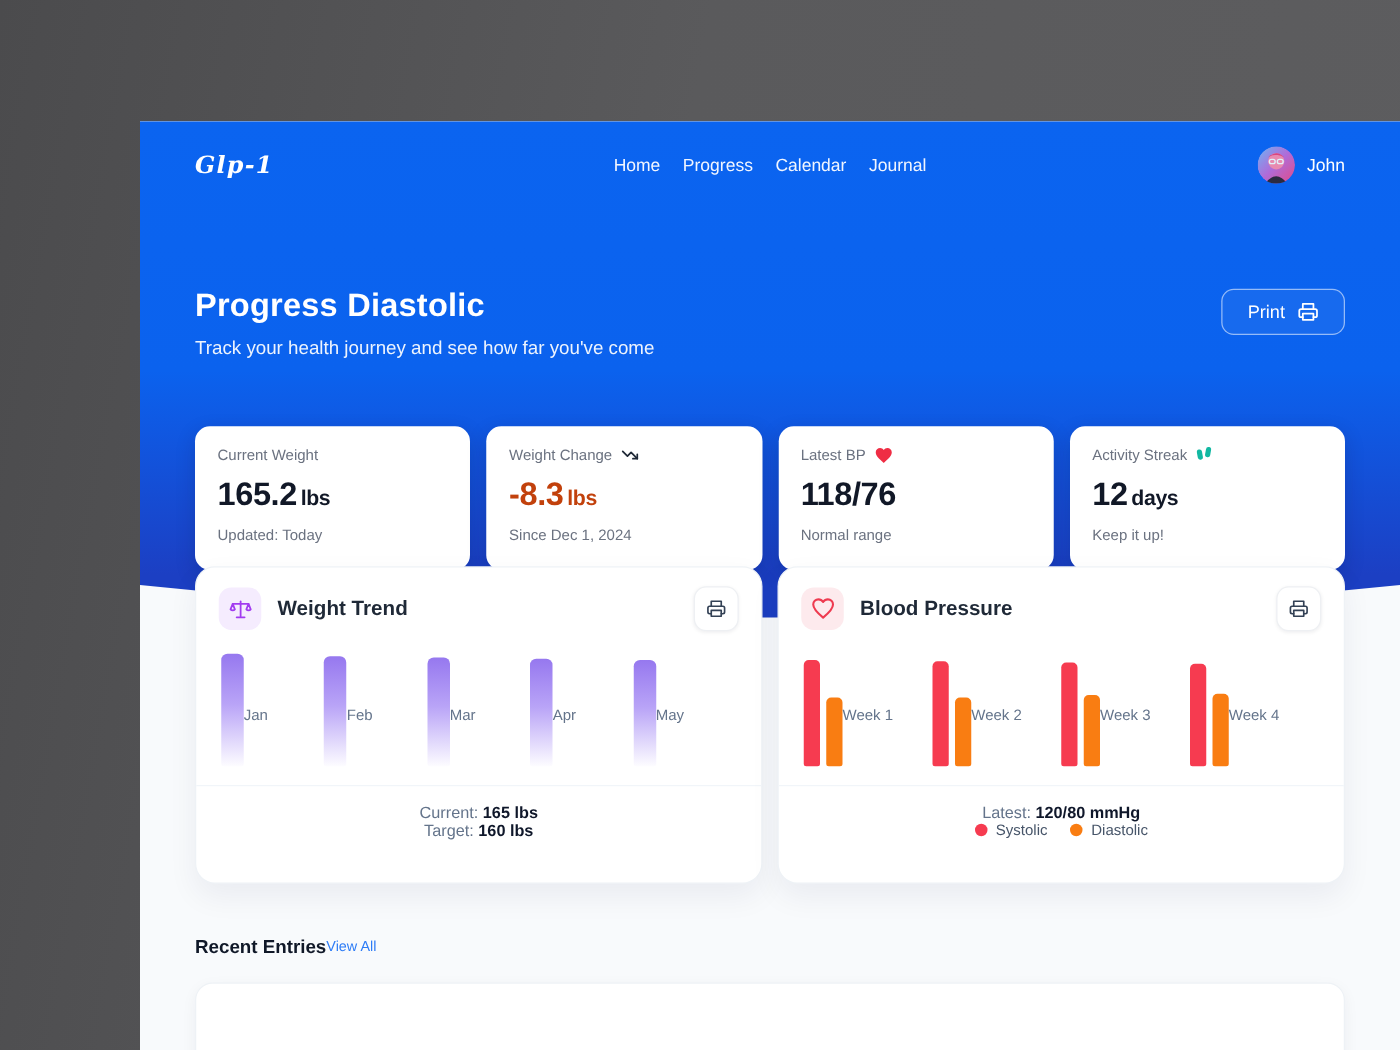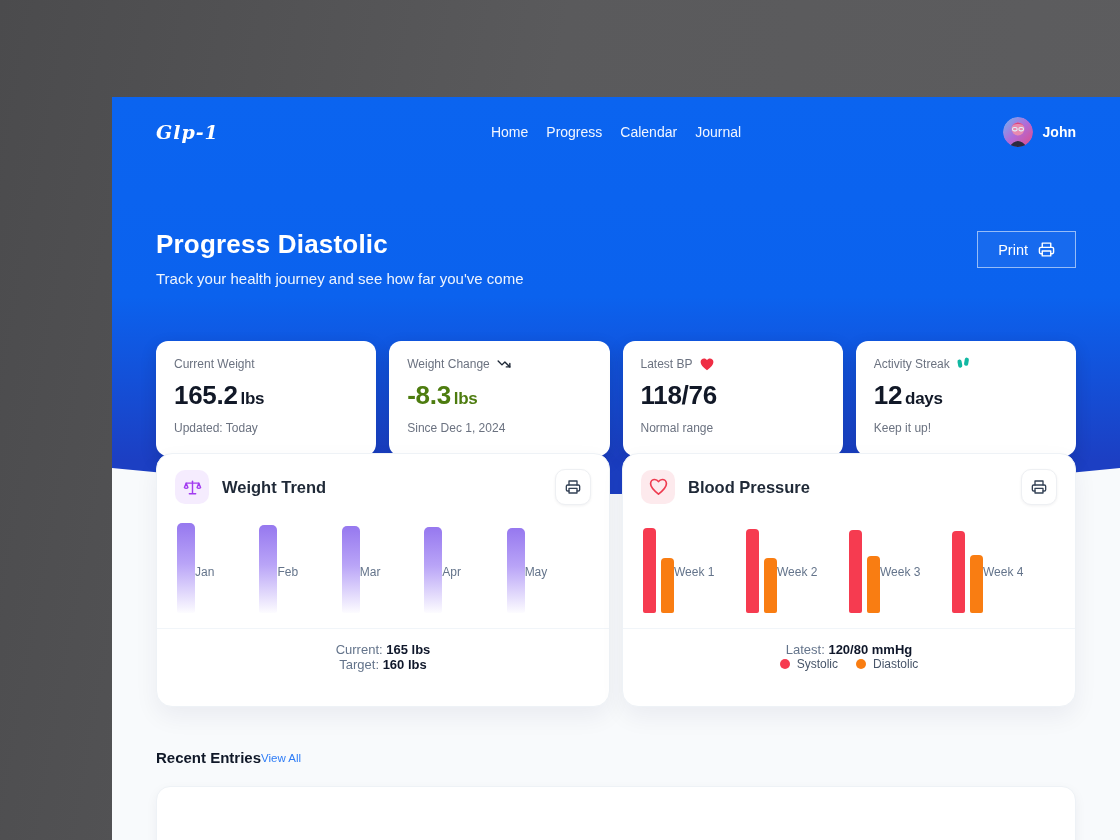--- a/index.html
+++ b/index.html
@@ -17,28 +17,28 @@
   .hero {
     height:363px; padding:0 44px; position:relative;
     background:linear-gradient(180deg,#0b64f0 0%,#0b62ee 55%,#1c3fc3 100%);
   }
   .topbar { display:flex; align-items:center; justify-content:space-between; padding-top:20px; height:50px; position:relative; }
   .logo { color:#fff; font-family:"DejaVu Serif",serif; font-style:italic; font-weight:700; font-size:19px; letter-spacing:1px; cursor:pointer; }
   .nav { position:absolute; left:50%; transform:translateX(-50%); display:flex; gap:18px; }
   .nav span { color:#f2f6ff; font-size:14px; font-weight:500; cursor:pointer; }
   .user { display:flex; align-items:center; gap:10px; cursor:pointer; }
   .avatar { width:30px; height:30px; border-radius:50%; overflow:hidden; display:block; }
-  .user span { color:#fff; font-size:14px; font-weight:700; }
+  .user span { color:#fff; font-size:14px; font-weight:400; }
 
   .hero-head { margin-top:82px; display:flex; justify-content:space-between; align-items:flex-start; }
   .hero-title { color:#fff; font-size:26px; font-weight:700; letter-spacing:.2px; }
   .hero-sub { color:rgba(255,255,255,.93); font-size:15px; margin-top:10px; font-weight:400; }
   .print-btn {
     display:inline-flex; align-items:center; gap:10px; margin-top:2px;
-    border:1.5px solid rgba(255,255,255,.55); border-radius:0;
+    border:1.5px solid rgba(255,255,255,.55); border-radius:10px;
     background:rgba(255,255,255,.05); color:#fff; font-size:14.5px; font-weight:500;
     padding:9px 20px; cursor:pointer; font-family:inherit;
   }
 
   .stats-row { display:flex; gap:13px; margin-top:54px; position:relative; z-index:2; }
   .stat-card {
     flex:1; background:#fff; border-radius:12px; padding:16px 18px; height:115px;
     box-shadow:0 6px 16px rgba(7,22,60,.18);
   }
   .stat-label { display:flex; align-items:center; gap:7px; font-size:12px; color:#6b7280; font-weight:400; }
@@ -160,21 +160,21 @@
       <div class="stat-card">
         <div class="stat-label">
           <span>Weight Change</span>
           <span>
             <svg width="14" height="14" viewBox="0 0 24 24" fill="none" stroke="#1f2937" stroke-width="2.4" stroke-linecap="round" stroke-linejoin="round">
               <polyline points="2 7 8.5 13.5 13.5 8.5 22 17"></polyline>
                 <polyline points="16 17 22 17 22 11"></polyline>
             </svg>
           </span>
         </div>
-        <div class="stat-value" style="color: #4d7c0f;"><span>-8.3</span><span class="unit">lbs</span></div>
+        <div class="stat-value" style="color: #c2410c;"><span>-8.3</span><span class="unit">lbs</span></div>
         <div class="stat-sub">Since Dec 1, 2024</div>
       </div>
 
       <div class="stat-card">
         <div class="stat-label">
           <span>Latest BP</span>
           <span>
             <svg width="14" height="13" viewBox="0 0 24 22" fill="#ef2d44">
               <path d="M12 21 C5 15 1 11 1 6.5 C1 3 3.8 .5 7 .5 C9 .5 11 1.6 12 3.4 C13 1.6 15 .5 17 .5 C20.2 .5 23 3 23 6.5 C23 11 19 15 12 21 Z"></path>
             </svg>

